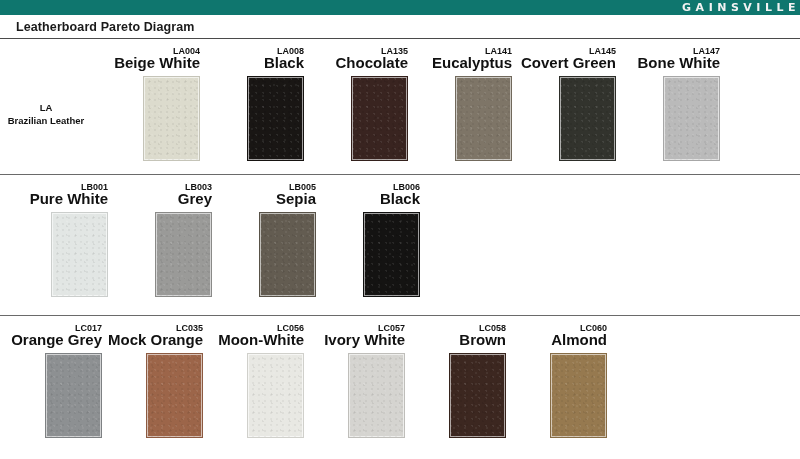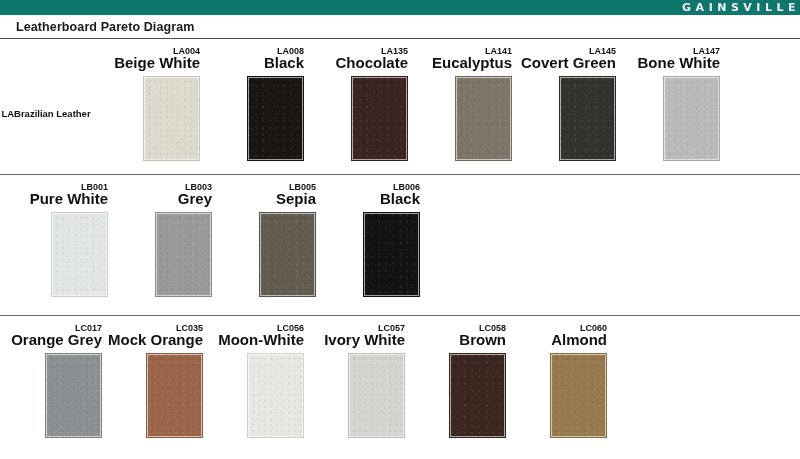--- a/index.html
+++ b/index.html
@@ -66,20 +66,21 @@
     display: flex;
     align-items: stretch;
     border-bottom: 1.5px solid #6a6a6a;
   }
   .leather-row.last { border-bottom: none; }
 
   .row-label {
     width: 92px;
     flex: 0 0 92px;
     display: flex;
+    flex-direction: column;
     align-items: center;
     justify-content: center;
     text-align: center;
     padding-top: 14px;
   }
   .row-code {
     font-size: 9.5px;
     font-weight: 700;
     color: #111111;
     line-height: 13px;

